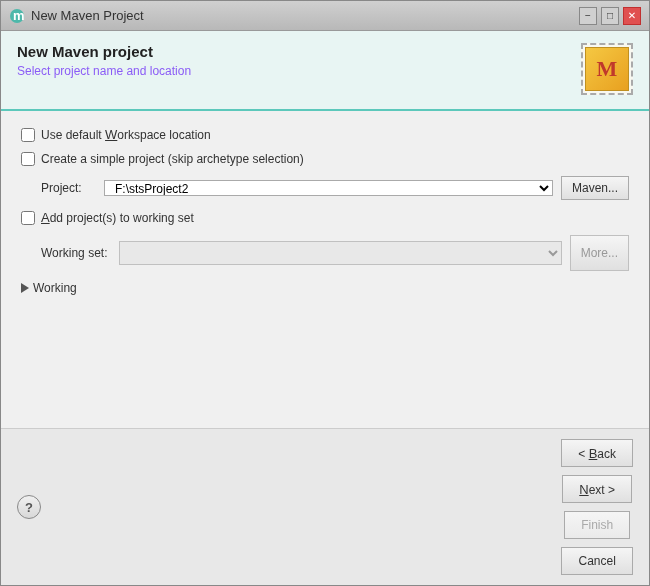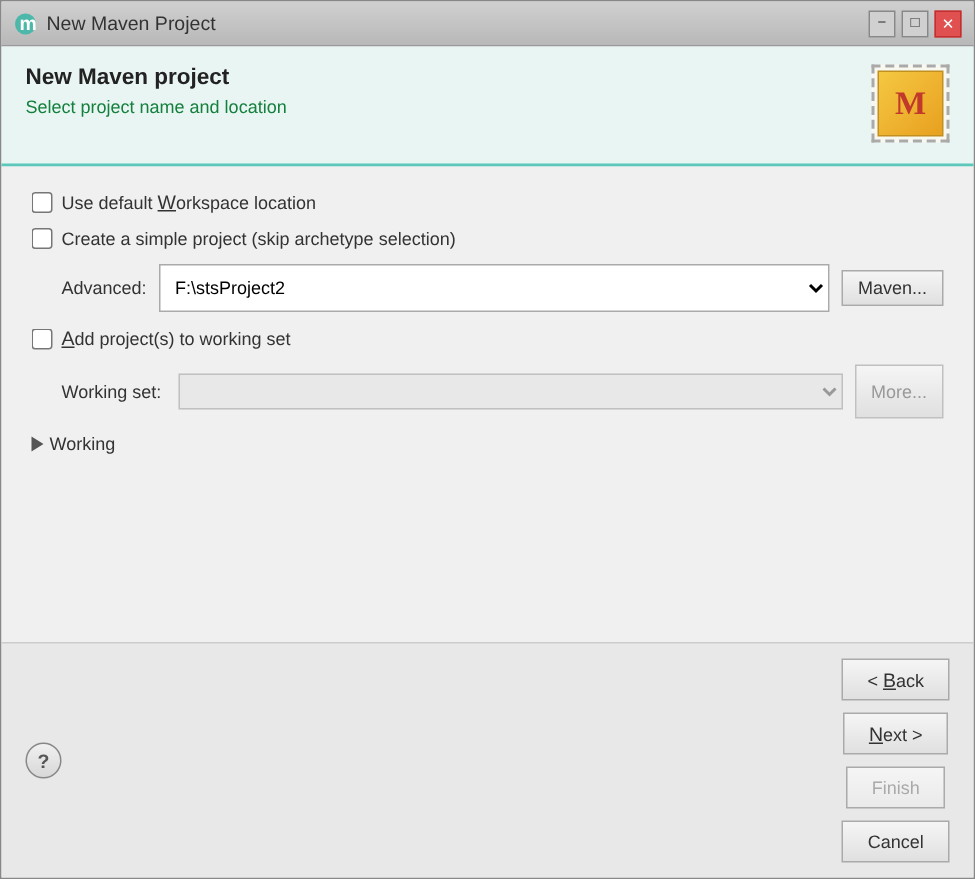--- a/index.html
+++ b/index.html
@@ -91,21 +91,21 @@
 
     .header-text h1 {
       font-size: 15px;
       font-weight: bold;
       color: #222;
       margin-bottom: 4px;
     }
 
     .header-text p {
       font-size: 12px;
-      color: #15803d;
+      color: #8b5cf6;
     }
 
     .header-icon {
       width: 52px;
       height: 52px;
       border: 2px dashed #aaa;
       background: #f8f8f0;
       display: flex;
       align-items: center;
       justify-content: center;
@@ -166,21 +166,21 @@
     }
 
     .location-label {
       color: #333;
       font-size: 12px;
       min-width: 55px;
     }
 
     .combo-wrapper {
       flex: 1;
-      height: 32px;
+      height: 16px;
       border: 1px solid #aaa;
       background: white;
       display: flex;
       align-items: center;
       position: relative;
     }
 
     .combo-wrapper select {
       width: 100%;
       height: 100%;
@@ -363,21 +363,21 @@
         Use default <span class="underline">W</span>orkspace location
       </label>
     </div>
 
     <div class="checkbox-row">
       <input type="checkbox" id="simple-project" style="">
       <label class="checkbox-label" for="simple-project">Create a simple project (skip archetype selection)</label>
     </div>
 
     <div class="location-row">
-      <span class="location-label">Advanced:</span>
+      <span class="location-label">Project:</span>
       <div class="combo-wrapper">
         <select>
           <option>F:\stsProject2</option>
         </select>
       </div>
       <button class="browse-btn">Maven...</button>
     </div>
 
     <div class="checkbox-row">
       <input type="checkbox" id="add-working-set" style="">

